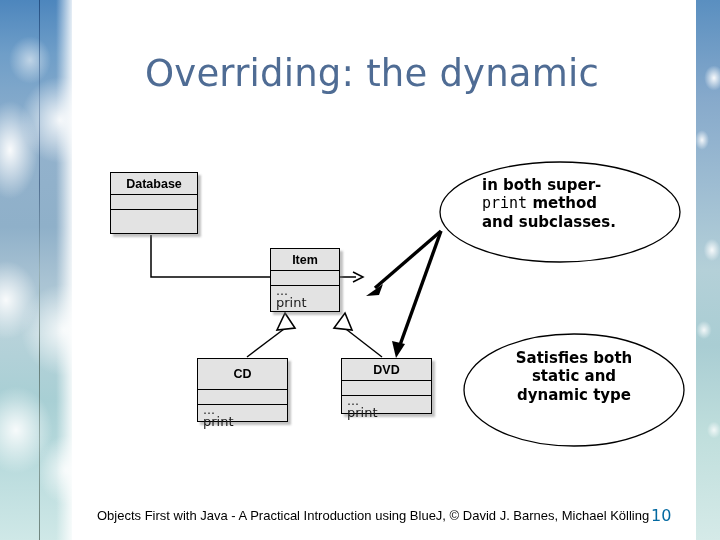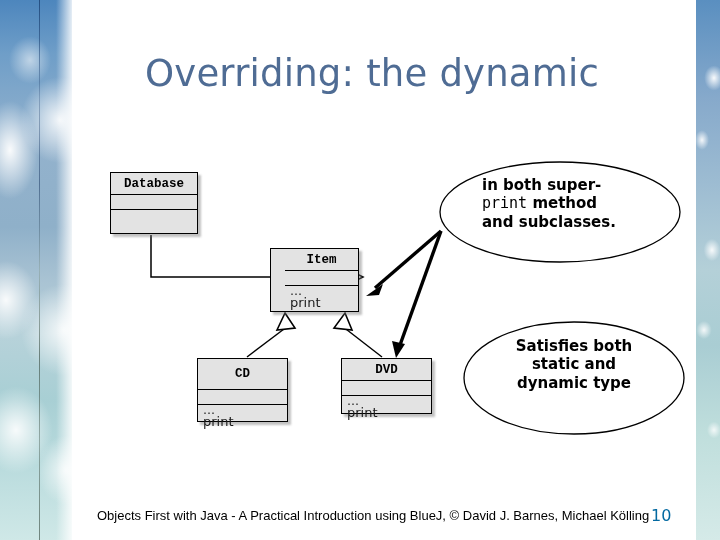--- a/index.html
+++ b/index.html
@@ -120,21 +120,21 @@
   }
   .uml-class {
     position: absolute;
     background: #e3e3e3;
     border: 1.6px solid #000000;
     box-shadow: 3px 3px 2px rgba(120,120,120,0.45);
     box-sizing: border-box;
   }
   .uml-name {
     text-align: center;
-    font-family: Liberation Mono, monospace;
+    font-family: Liberation Sans, sans-serif;
     font-weight: bold;
     font-size: 12.5px;
     color: #000;
     border-bottom: 1.6px solid #000;
     box-sizing: border-box;
     display: flex;
     align-items: center;
     justify-content: center;
   }
   .uml-attrs {
@@ -245,21 +245,21 @@
       <polygon points="396,358 392,341 405,344" fill="#000"></polygon>
     </g>
   </svg>
 
   <div class="uml-class" style="left:110px; top:172px; width:88px; height:62px;">
     <div class="uml-name" style="height:22px;">Database</div>
     <div class="uml-attrs" style="height:15px;"></div>
     <div class="uml-ops" style="height:23px;"></div>
   </div>
 
-  <div class="uml-class" style="left:270px; top:248px; width:89px; height:64px;padding-left:14px;">
+  <div class="uml-class" style="left:270px; top:248px; width:70px; height:64px;">
     <div class="uml-name" style="height:22px;">Item</div>
     <div class="uml-attrs" style="height:15px;"></div>
     <div class="uml-ops" style="height:25px;">
       <span class="dots">…</span>
       <span class="op">print</span>
     </div>
   </div>
 
   <div class="uml-class" style="left:197px; top:358px; width:91px; height:64px;">
     <div class="uml-name" style="height:31px;">CD</div>
@@ -285,21 +285,21 @@
     </svg>
     <div class="callout-text" style="left:44px; top:16px; width:190px; text-align:left; font-size:15px;">
       <div>in both super-</div>
       <div>
         <span class="mono">print</span><span> method</span>
       </div>
       <div>and subclasses.</div>
     </div>
   </div>
 
-  <div class="callout" style="left:462px; top:320px; width:224px; height:116px;">
+  <div class="callout" style="left:462px; top:332px; width:224px; height:116px;">
     <svg width="224" height="116">
       <ellipse cx="112" cy="58" rx="110" ry="56" fill="#ffffff" stroke="#000000" stroke-width="1.3"></ellipse>
     </svg>
     <div class="callout-text" style="left:14px; top:17px; width:196px; text-align:center; font-size:15px;">
       <div>Satisfies both</div>
       <div>static and</div>
       <div>dynamic type</div>
     </div>
   </div>
 

